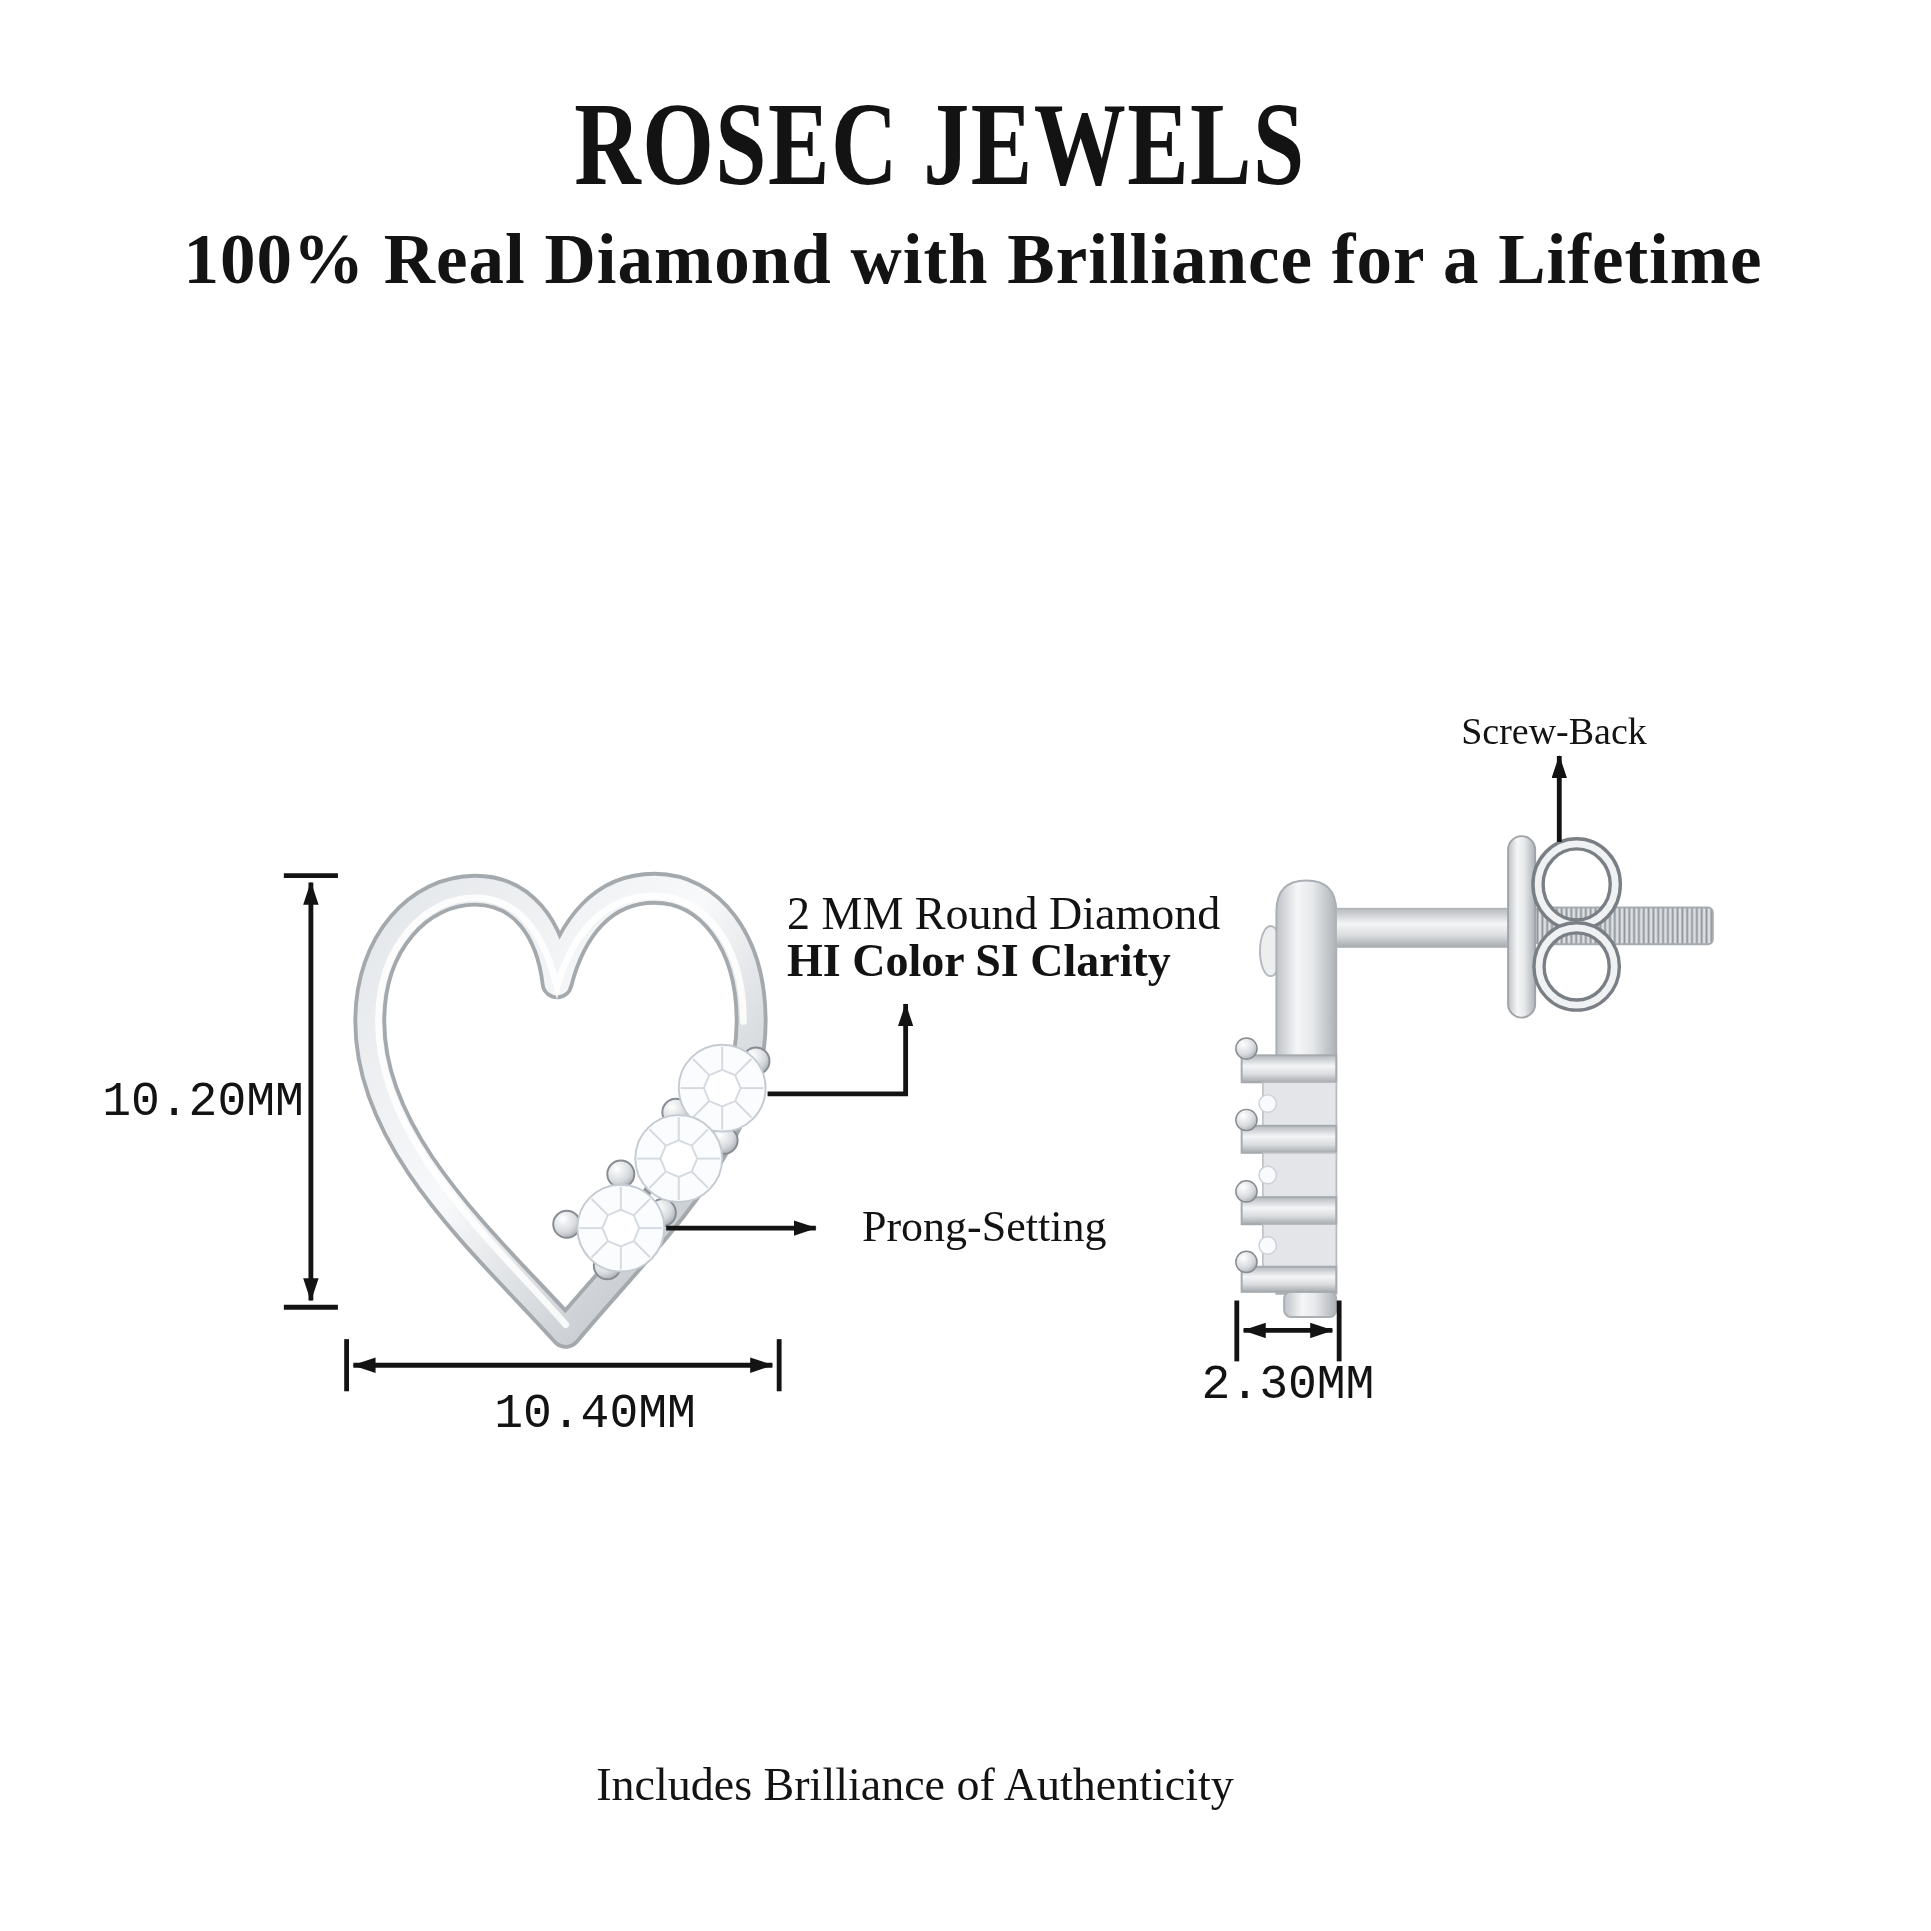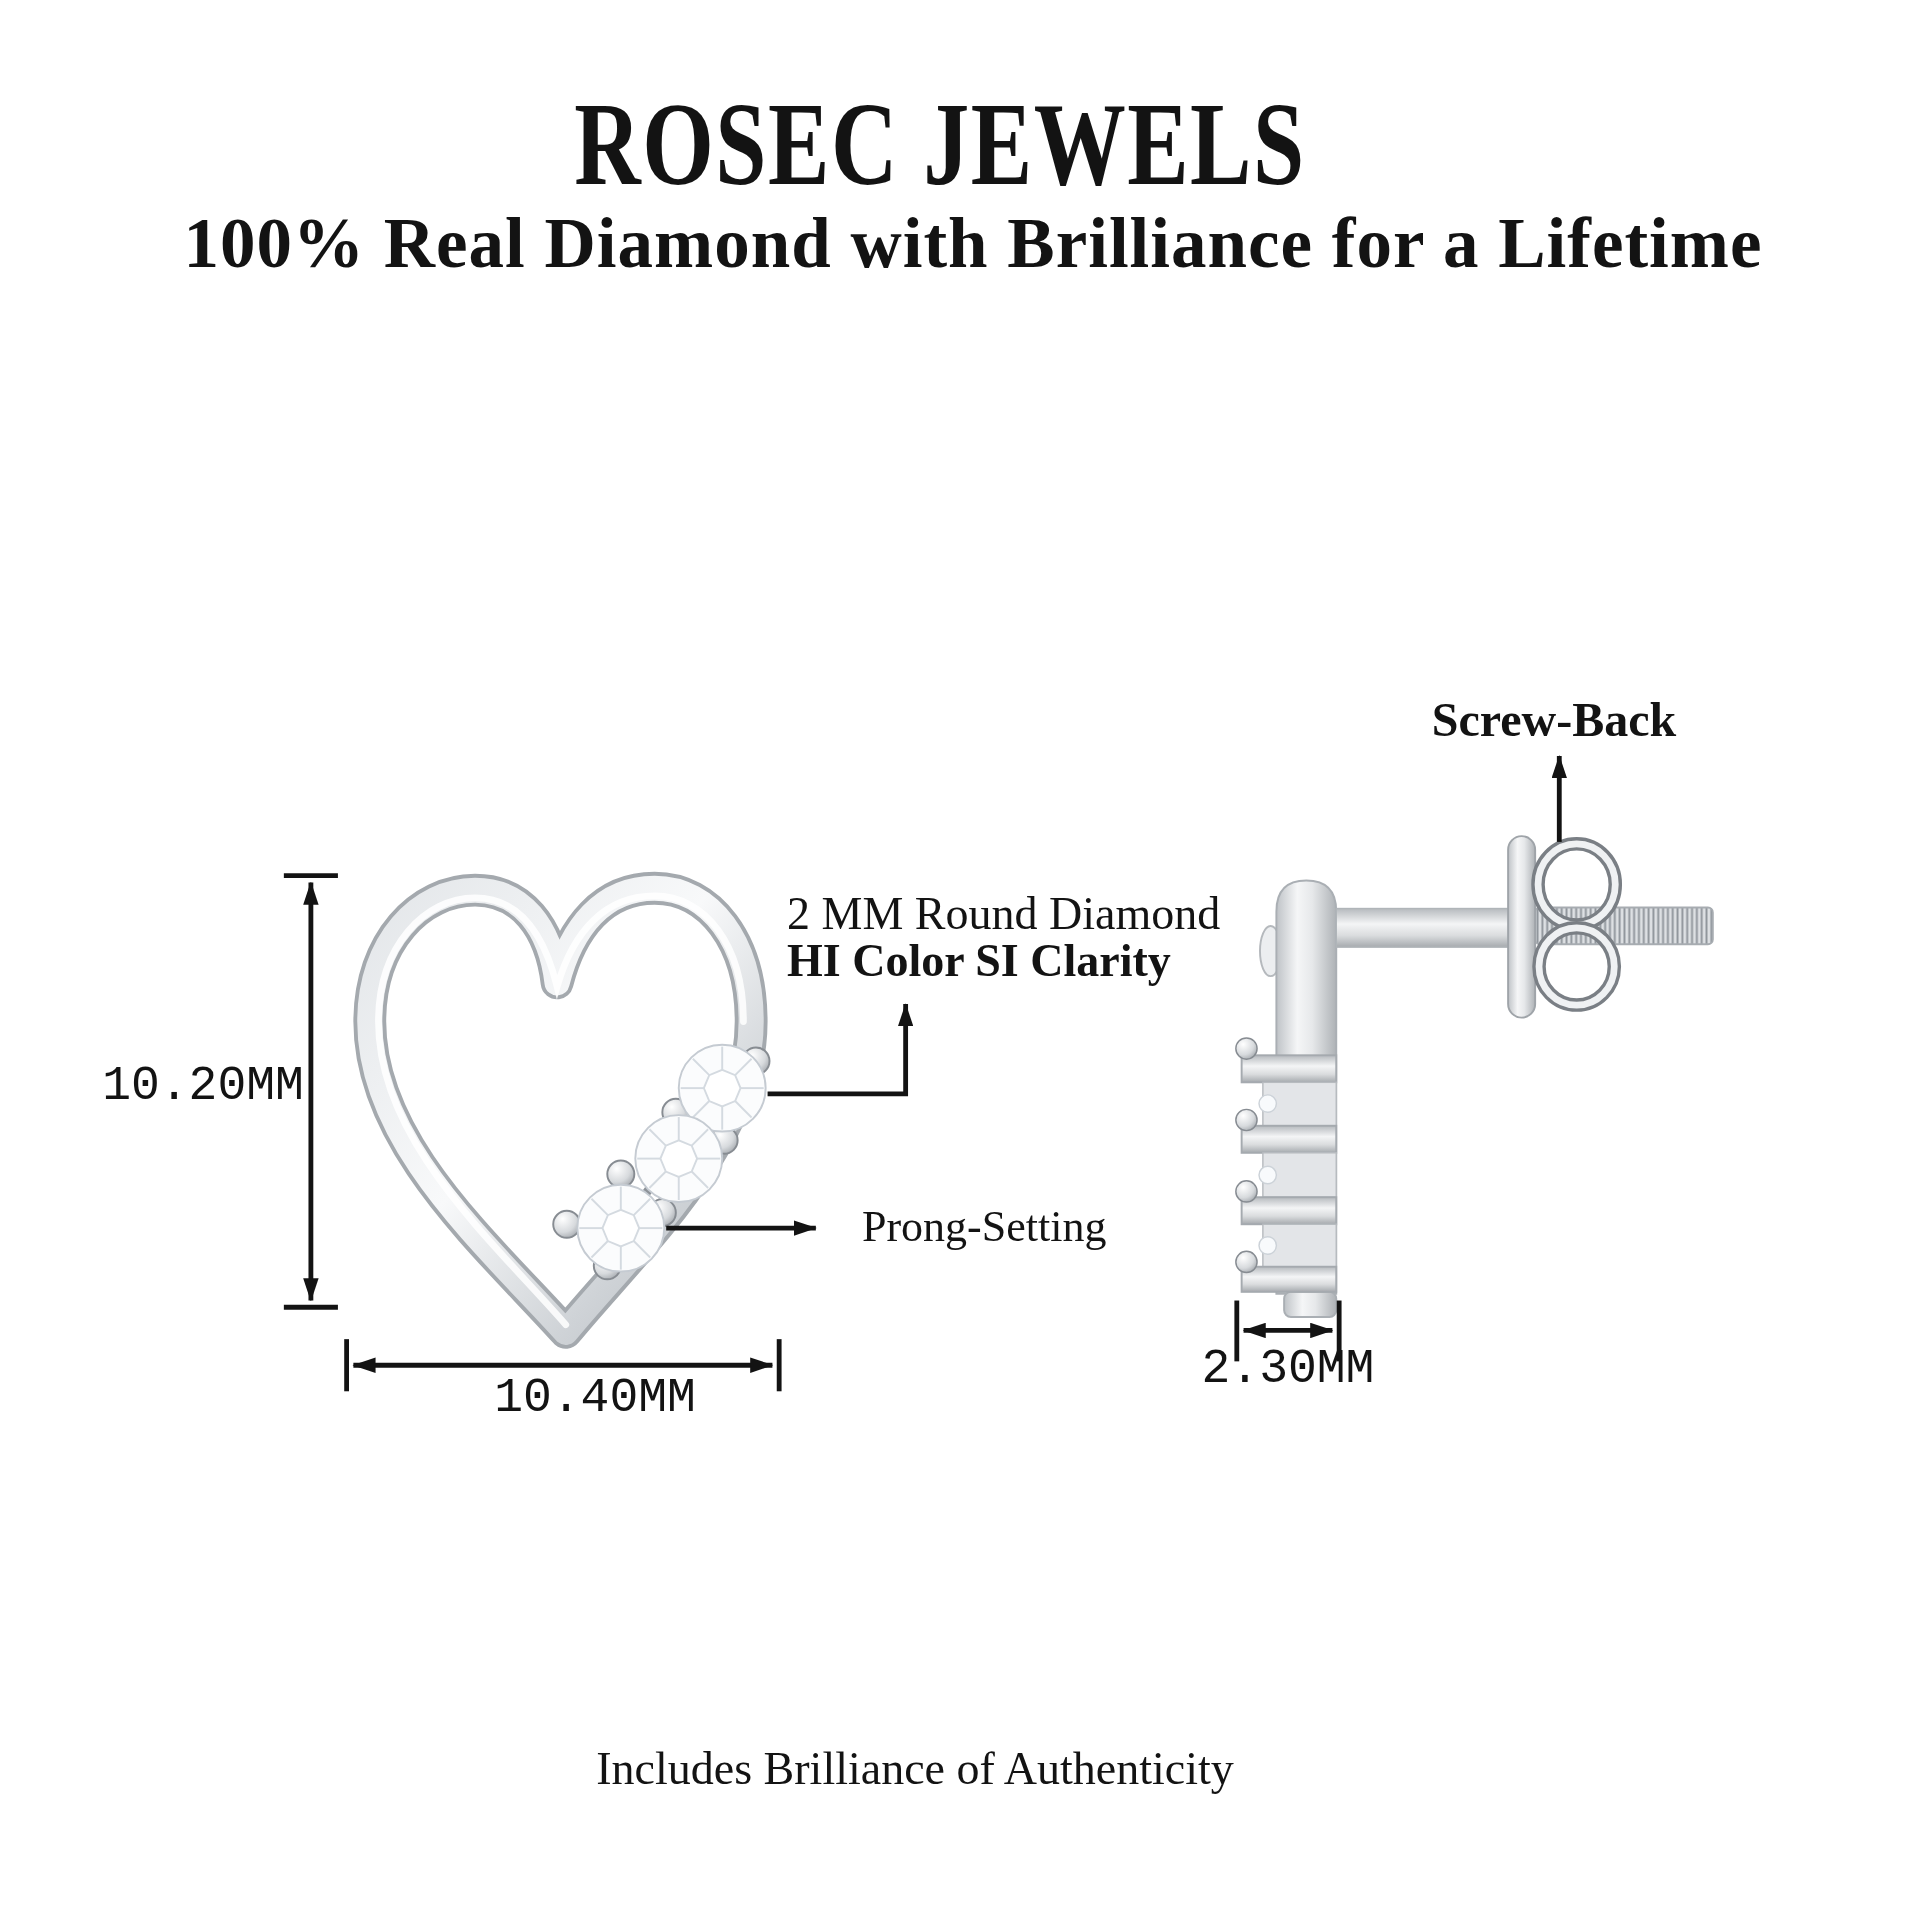--- a/index.html
+++ b/index.html
@@ -1,26 +1,26 @@
 <!DOCTYPE html>
 <html><head>
 <meta charset="utf-8">
 <style>
   html,body{margin:0;padding:0;background:#ffffff;}
   body{width:1931px;height:1931px;font-family:"Liberation Serif","DejaVu Serif",serif;color:#111;}
   .canvas{position:relative;width:1931px;height:1931px;background:#fff;overflow:hidden;}
   svg.art{position:absolute;left:0;top:0;}
   .label{position:absolute;white-space:nowrap;line-height:1;color:#131313;}
-  .ctr{transform:translateX(-50%);}
+  .ctr{transform:translateX(-50%);margin-top:16px;}
   .brand{font-size:118px;font-weight:bold;letter-spacing:1.9px;transform-origin:50% 0;transform:translateX(-50%) scaleX(0.78);}
   .tagline{font-size:71px;font-weight:bold;letter-spacing:1px;}
   .dim{font-size:48px;font-family:Liberation Mono, monospace;}
   .note{font-size:46px;line-height:47px;}
   .prong{font-size:44px;}
-  .screw{font-size:48px;font-weight:bold;}
+  .screw{font-size:38px;}
   .footer{font-size:46px;}
 </style>
 </head>
 <body>
 
 <div class="canvas">
 
   <svg class="art" width="1931" height="1931" viewBox="0 0 2000 2000">
     <defs>
       <marker id="ah" markerUnits="userSpaceOnUse" markerWidth="24" markerHeight="16" refX="23" refY="8" orient="auto-start-reverse">

